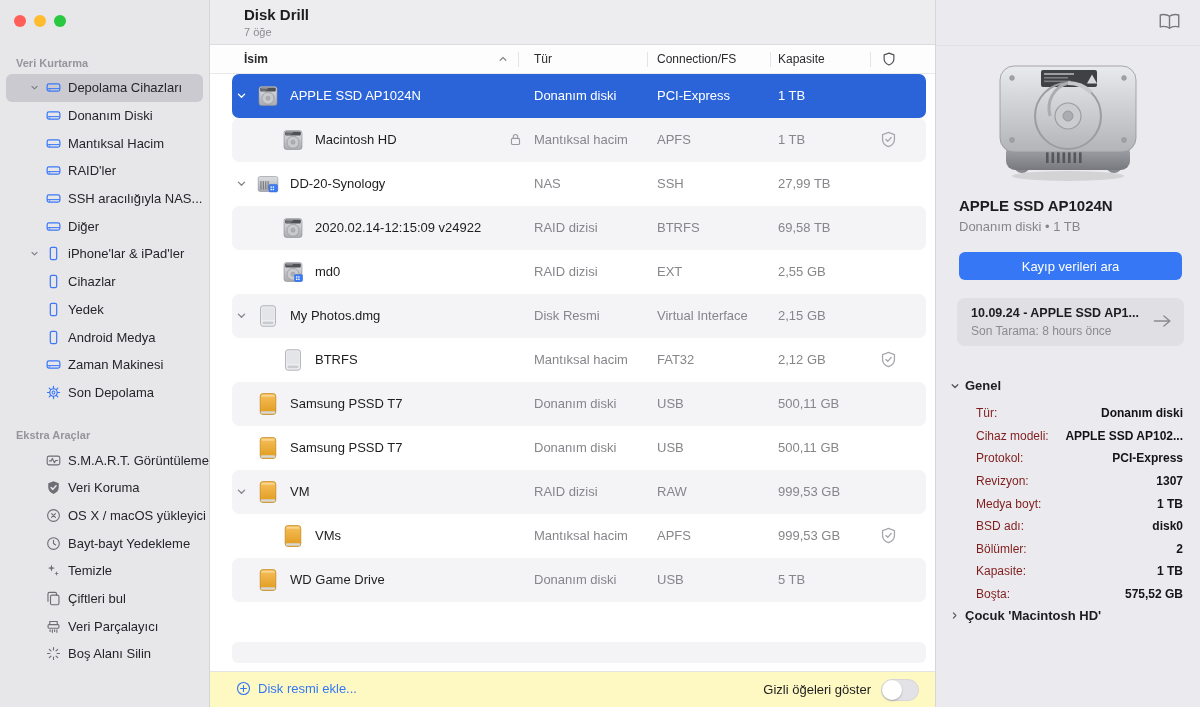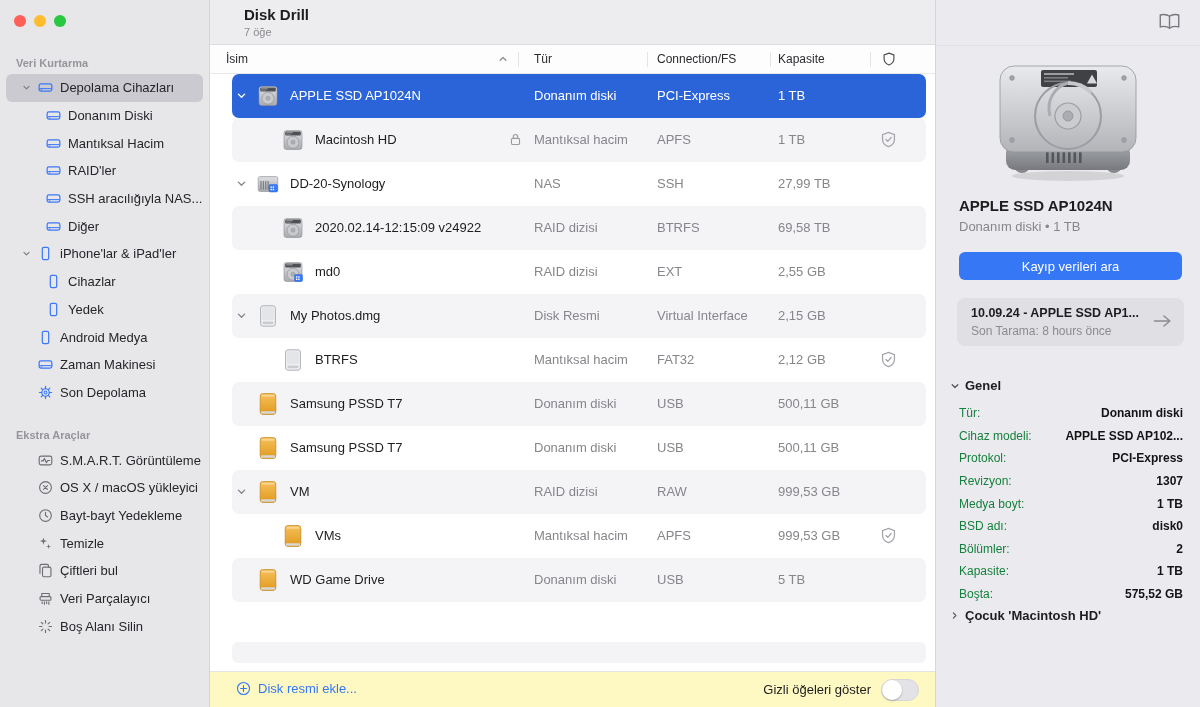--- a/index.html
+++ b/index.html
@@ -8,21 +8,21 @@
   .app { position:relative; width:1200px; height:707px; }
 
   
   .sidebar { position:absolute; left:0; top:0; width:210px; height:707px;
              background:#e7e6e9; border-right:1px solid #d6d5d8; }
   .lights { position:absolute; top:15px; left:14px; display:flex; gap:8px; }
   .light { width:12px; height:12px; border-radius:50%; }
   .light.red{background:#ff5f57}.light.yellow{background:#febc2e}.light.green{background:#28c840}
   .side-list { position:absolute; top:52px; left:0; right:0; }
   .side-item { height:27.7px; display:flex; align-items:center; margin:0 6px;
-               padding-left:16px; border-radius:6px; font-size:13px; color:#26262a; white-space:nowrap; }
+               padding-left:24px; border-radius:6px; font-size:13px; color:#26262a; white-space:nowrap; }
   .side-item.selected { background:#cbcad0; }
   .side-item.indent { padding-left:24px; }
   .side-item .chev { width:15px; flex:none; color:#7b7b82; display:flex; align-items:center; }
   .side-item .chev svg { width:9px; height:9px; }
   .side-item .sicon { width:15px; height:15px; flex:none; margin:0 7px 0 1px; }
   .side-item.blue .sicon { color:#3a78f7; }
   .side-item.gray .sicon { color:#6e6e75; }
   .side-item.header { height:22px; font-size:11px; font-weight:700; color:#96959b;
                       padding-left:10px; background:none; }
   .side-item ~ .side-item.header { margin-top:18px; }
@@ -31,21 +31,21 @@
   .toolbar { position:absolute; left:210px; top:0; width:990px; height:45px;
              background:#edecef; border-bottom:1px solid #dcdbde; }
   .tb-title { position:absolute; left:34px; top:6px; font-size:15px; font-weight:700; }
   .tb-sub { position:absolute; left:34px; top:26px; font-size:11px; color:#8b8b90; }
 
   
   .content { position:absolute; left:210px; top:45px; width:725px; height:662px; background:#fff; }
   .thead { position:absolute; top:0; left:0; right:0; height:29px; background:#fdfdfe;
            border-bottom:1px solid #e9e8ea; font-size:12px; color:#2b2b2e; }
   .thead .hc { position:absolute; top:7px; }
-  .h-name{left:16px; font-weight:400;} .h-type{left:324px;} .h-conn{left:447px;} .h-cap{left:568px;}
+  .h-name{left:34px; font-weight:700;} .h-type{left:324px;} .h-conn{left:447px;} .h-cap{left:568px;}
   .h-sort{ position:absolute; left:288px; top:9px; width:10px; color:#8a8a90;}
   .h-sort svg{width:10px;height:10px}
   .h-shield{ position:absolute; left:672px; top:7px; width:15px; color:#4b4b50;}
   .h-shield svg{width:14px;height:14px}
   .hdiv { position:absolute; top:7px; width:1px; height:15px; background:#e4e3e6; }
 
   .rows { position:absolute; top:29px; left:0; right:0; }
   .row { position:relative; height:44px; margin:0 9px 0 22px; border-radius:7px; font-size:13px; }
   .row:nth-of-type(even){ background:#f4f3f6; }
   .row.selected { background:#2b64d9; }
@@ -96,21 +96,21 @@
   .sc-title { position:absolute; left:14px; top:8px; font-size:12.5px; font-weight:700;
               max-width:175px; white-space:nowrap; overflow:hidden; }
   .sc-sub { position:absolute; left:14px; top:26px; font-size:12px; color:#8b8b90; }
   .sc-arrow { position:absolute; right:11px; top:15px; width:21px; color:#8b8b90; }
   .sc-arrow svg { width:21px; height:16px; }
   .genel { position:absolute; top:378px; left:14px; display:flex; align-items:center; gap:5px;
            font-size:13px; font-weight:700; }
   .genel svg { width:10px; height:10px; color:#555; }
   .kv-list { position:absolute; top:402px; left:23px; right:17px; }
   .kv { display:flex; justify-content:space-between; align-items:center; height:22.6px; font-size:12px; }
-  .kv .k { color:#15803d; }
+  .kv .k { color:#7f1d1d;margin-left:17px; }
   .kv .v { font-weight:600; color:#141416; max-width:158px; white-space:nowrap; overflow:hidden; text-align:right; }
   .child-link { position:absolute; top:608px; left:14px; display:flex; align-items:center; gap:6px;
                 font-size:13px; font-weight:700; }
   .child-link svg { width:9px; height:9px; color:#555; }
 
   svg { display:block; }
   .defs { position:absolute; width:0; height:0; }
 </style>
 </head>
 <body>
@@ -445,20 +445,33 @@
           <span>S.M.A.R.T. Görüntüleme</span>
         </div>
         <div class="side-item gray">
           <span class="chev" style="visibility: hidden;">
             <svg>
               <use href="#i-chev-down"></use>
             </svg>
           </span>
           <span class="sicon">
             <svg width="15" height="15">
+              <use href="#i-shield-fill"></use>
+            </svg>
+          </span>
+          <span>Veri Koruma</span>
+        </div>
+        <div class="side-item gray">
+          <span class="chev" style="visibility: hidden;">
+            <svg>
+              <use href="#i-chev-down"></use>
+            </svg>
+          </span>
+          <span class="sicon">
+            <svg width="15" height="15">
               <use href="#i-circle-x"></use>
             </svg>
           </span>
           <span>OS X / macOS yükleyici</span>
         </div>
         <div class="side-item gray">
           <span class="chev" style="visibility: hidden;">
             <svg>
               <use href="#i-chev-down"></use>
             </svg>

